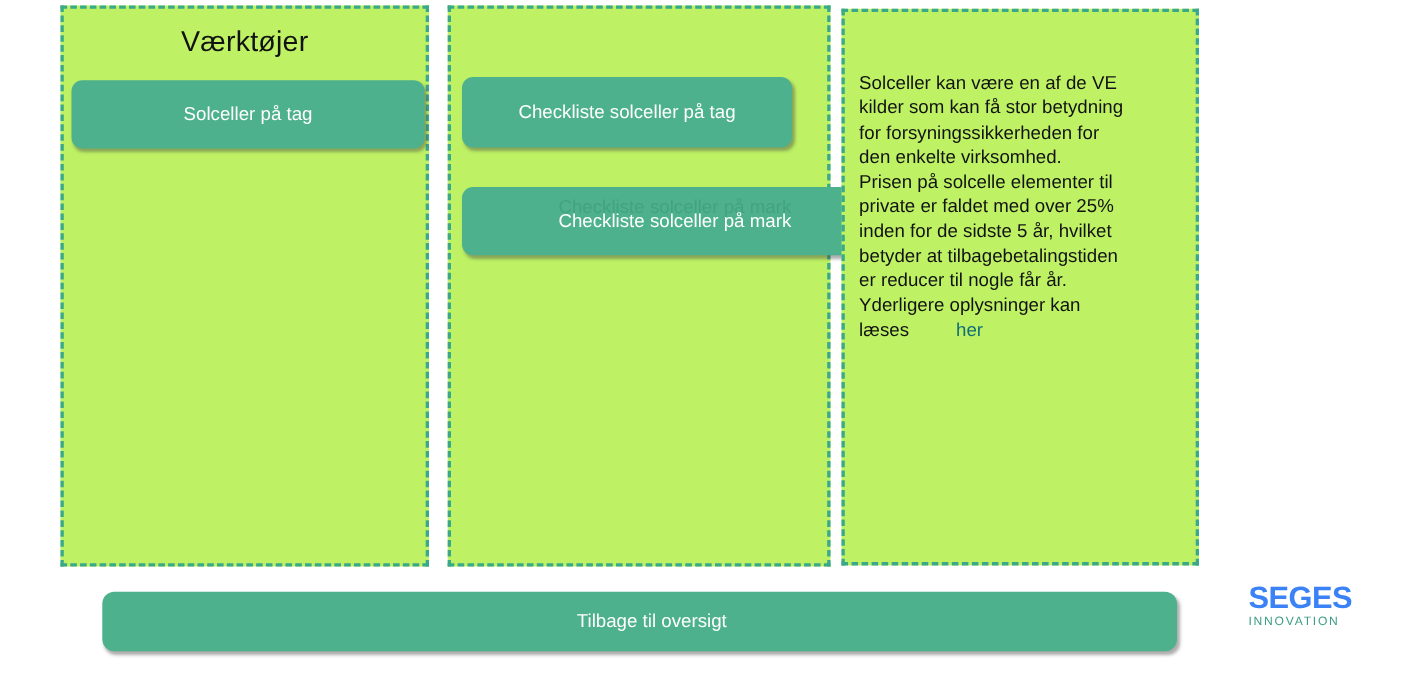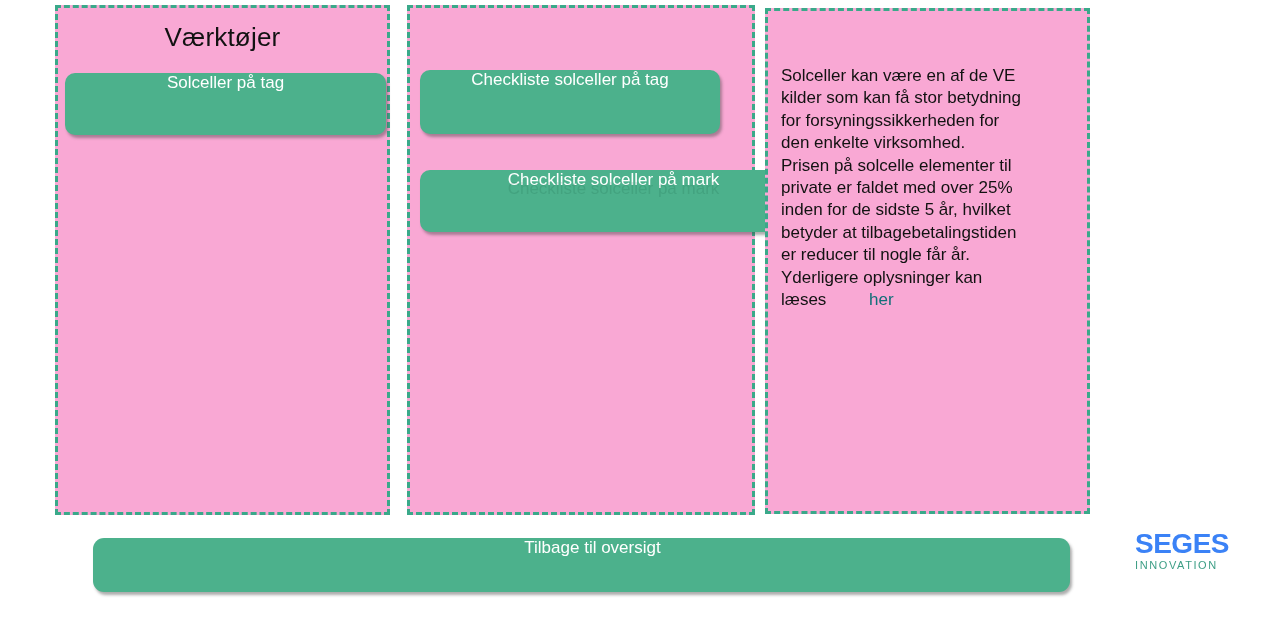--- a/index.html
+++ b/index.html
@@ -8,21 +8,21 @@
     position: relative;
     width: 1280px;
     height: 620px;
     background: #ffffff;
     overflow: hidden;
   }
   .panel {
     position: absolute;
     box-sizing: border-box;
     border: 3px dashed #3aa98a;
-    background: #f9a8d4;
+    background: #bef264;
   }
   .panel-tools    { left: 55px;  top: 5px; width: 335px; height: 510px; }
   .panel-helpdocs { left: 407px; top: 5px; width: 348px; height: 510px; }
   .panel-info     { left: 765px; top: 8px; width: 325px; height: 506px; }
   .panel-title {
     margin: 0;
     padding-top: 14px;
     text-align: center;
     font-size: 26px;
     font-weight: 400;
@@ -32,21 +32,21 @@
   .green-btn {
     position: absolute;
     box-sizing: border-box;
     background: #4cb18c;
     border: none;
     border-radius: 10px;
     color: #ffffff;
     font-family: "Liberation Sans", sans-serif;
     font-size: 17px;
     display: flex;
-    align-items: flex-start;
+    align-items: center;
     justify-content: center;
     box-shadow: 2px 3px 3px rgba(70, 70, 70, 0.45);
     cursor: pointer;
     padding: 0;
   }
   .btn-tools-1 { left: 7px;  top: 65px;  width: 321px; height: 62px; }
   .btn-help-1  { left: 10px; top: 62px;  width: 300px; height: 64px; }
   .btn-help-2  { left: 10px; top: 150px; width: 387px; height: 62px; margin-top: 12px; }
   .ghost-label {
     position: absolute;

